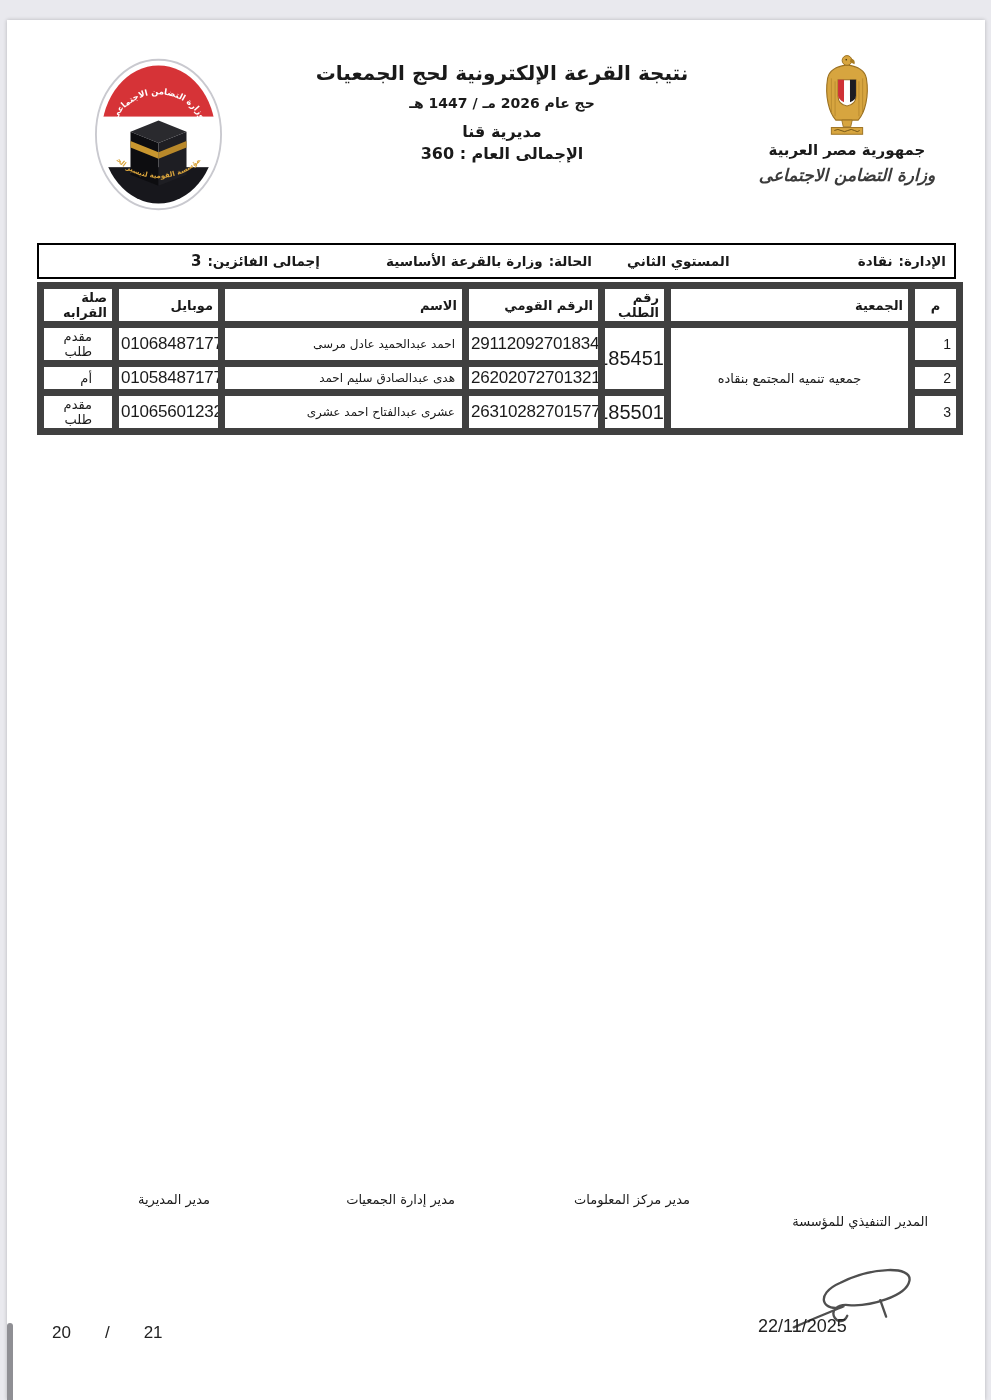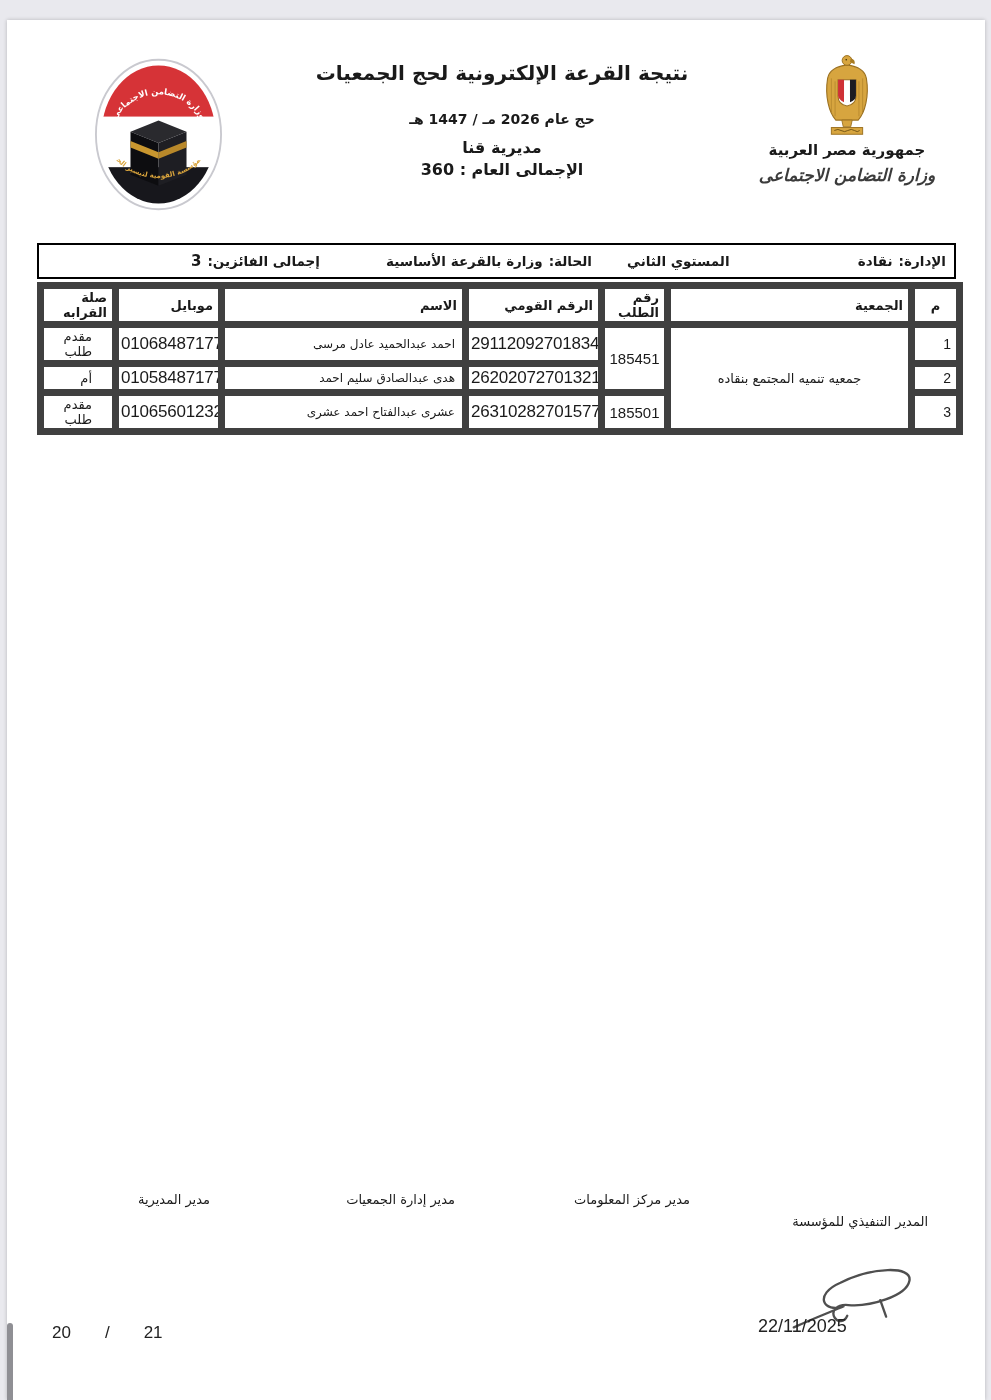--- a/index.html
+++ b/index.html
@@ -15,21 +15,21 @@
     position:absolute; left:7px; top:20px; width:978px; height:1380px;
     background:#fff;
     box-shadow:0 0 4px rgba(0,0,0,.22);
   }
   
   .logo-wrap { position:absolute; left:86px; top:37px; width:131px; height:155px; }
   .title-block {
     position:absolute; left:275px; top:40px; width:440px;
     direction:rtl; text-align:center; font-weight:bold;
   }
-  .title-main { font-size:20px; line-height:1.3; margin-bottom:25px; }
+  .title-main { font-size:20px; line-height:1.3; margin-bottom:9px; }
   .title-sub  { font-size:14px; margin-bottom:11px; }
   .title-dir  { font-size:16px; margin-bottom:3px; }
   .title-total{ font-size:16px; }
   .emblem-block { position:absolute; left:740px; top:33px; width:200px; text-align:center; }
   .eagle { width:84px; height:82px; display:inline-block; }
   .country-name { direction:rtl; font-size:15px; font-weight:bold; margin-top:2px; }
   .ministry-callig {
     direction:rtl; margin-top:6px;
     font-family:"DejaVu Serif", serif; font-style:italic; font-weight:bold;
     font-size:17px; color:#3c3c3c; letter-spacing:-.5px;
@@ -55,21 +55,21 @@
   }
   table.results th, table.results td { border:7px solid #404040; overflow:hidden; }
   table.results { border:2px solid #000; }
   table.results th {
     font-weight:bold; height:25px; text-align:right; padding:1px 5px; font-size:13px;
   }
   table.results th.c-no { text-align:center; padding:1px 2px; }
   table.results td { height:28px; }
   td.cell-no { text-align:right; padding:1px 5px; font-family:"Liberation Sans",sans-serif; font-size:14px; }
   td.cell-assoc { text-align:center; font-size:13px; }
-  td.cell-req { text-align:center; font-family:"Liberation Sans",sans-serif; font-size:15px; }
+  td.cell-req { text-align:center; font-family:"Liberation Sans",sans-serif; font-size:20px; }
   td.cell-nid, td.cell-mob {
     direction:ltr; text-align:left; padding:1px 2px;
     font-family:"Liberation Sans",sans-serif; font-size:17px; letter-spacing:-.2px;
   }
   td.cell-name { text-align:right; padding:1px 7px; font-size:12px; }
   td.cell-rel  { text-align:right; padding:1px 20px; font-size:13px; }
   
   .sig { position:absolute; direction:rtl; font-weight:normal; font-size:13px; }
   .sig-info  { left:528px; top:1172px; width:155px; }
   .sig-assoc { left:303px; top:1172px; width:145px; }

